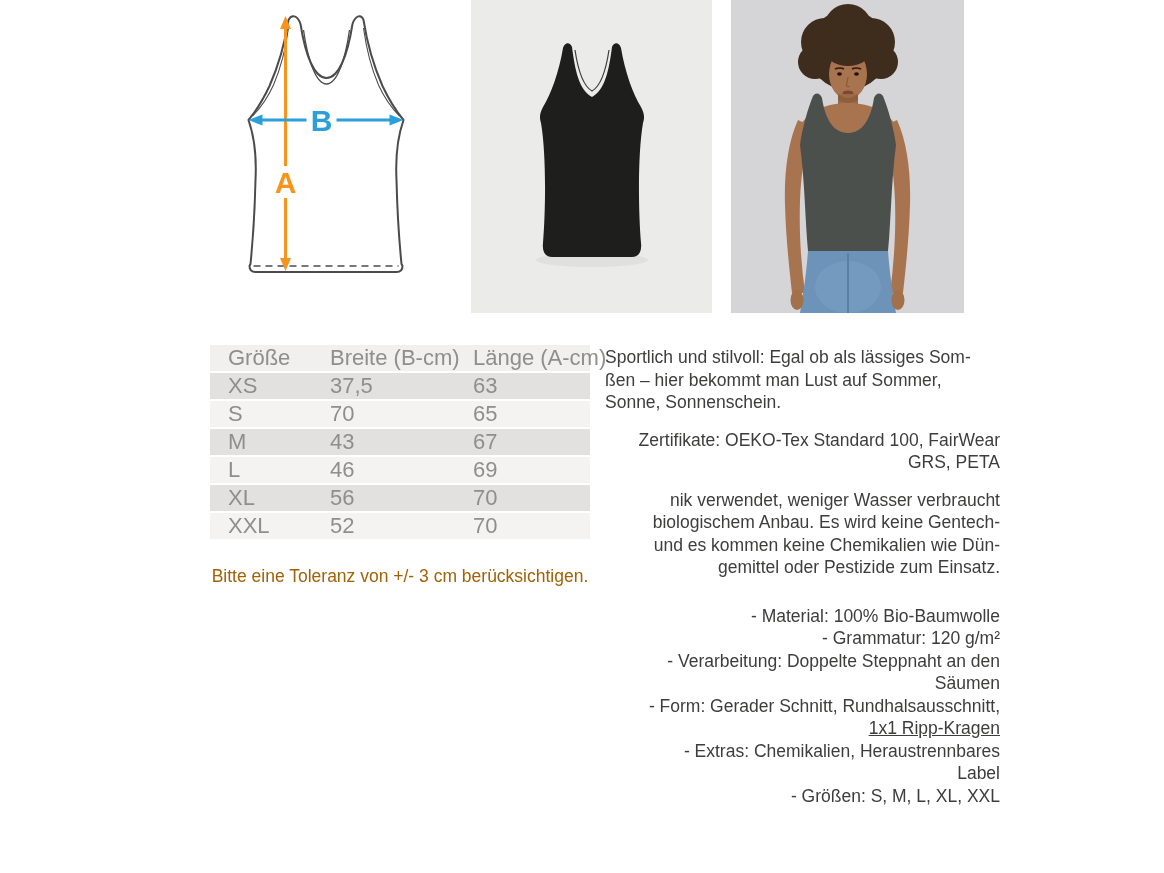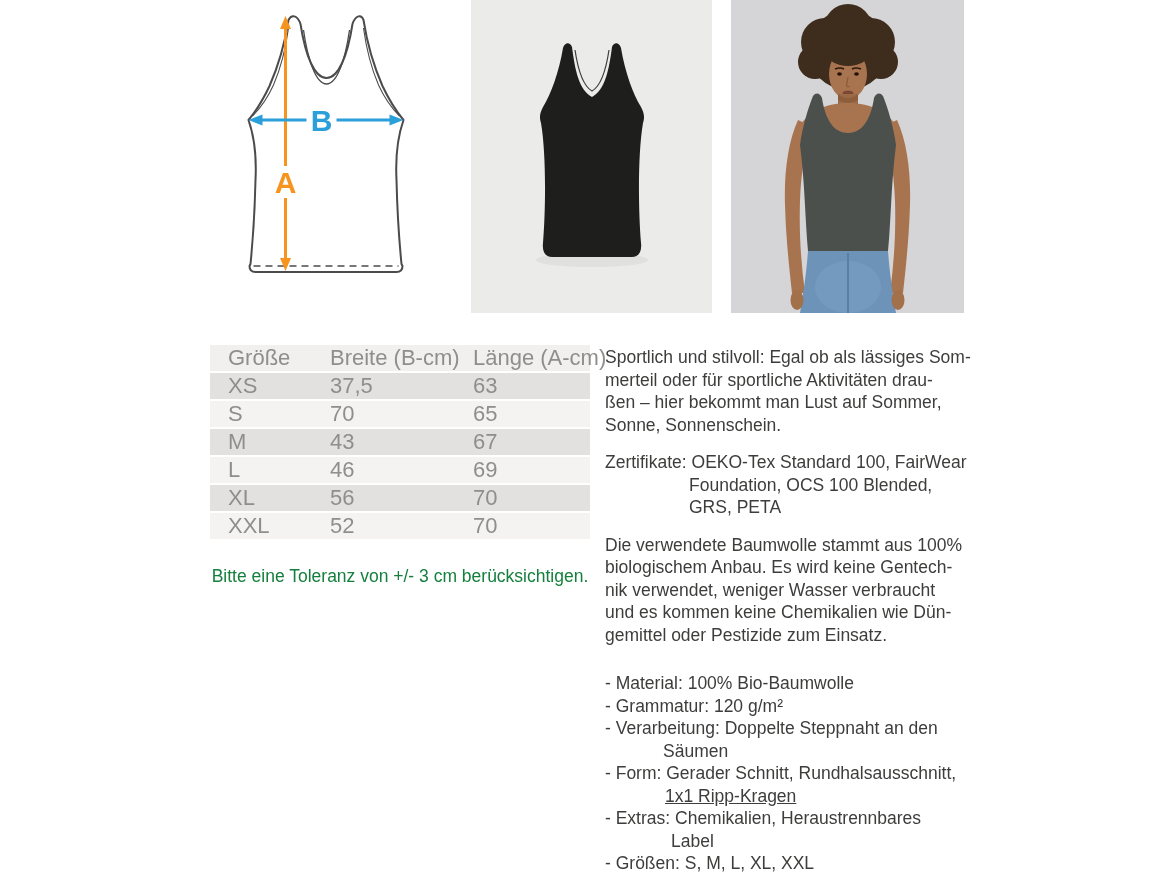--- a/index.html
+++ b/index.html
@@ -19,27 +19,27 @@
               font-size:22px;color:#8e8e8c;table-layout:fixed;}
   .size-table col.c1{width:120px;} .size-table col.c2{width:143px;} .size-table col.c3{width:117px;}
   .size-table th,.size-table td{height:26px;padding:0;font-weight:400;text-align:left;vertical-align:middle;
               border-bottom:2px solid #ffffff;white-space:nowrap;}
   .size-table th:first-child,.size-table td:first-child{padding-left:18px;}
   .size-table thead tr{background:#f1f0ee;}
   .size-table tbody tr:nth-child(odd){background:#e2e1df;}
   .size-table tbody tr:nth-child(even){background:#f4f3f1;}
 
   .tolerance{position:absolute;left:200px;top:566px;width:400px;margin:0;text-align:center;
-             font-size:17.5px;color:#15803d;}
+             font-size:17.5px;color:#a16207;}
 
   
   .description{position:absolute;left:605px;top:339px;width:395px;font-size:17.5px;line-height:22.5px;
                color:#3d3d3c;margin-top:7px;}
   .para{margin:0;}
-  .para + .para{margin-top:15px;}
+  .para + .para{margin-top:15px;text-align:right;}
   .para.details{margin-top:26px;}
   .line{white-space:nowrap;}
   .ind-cert{padding-left:84px;}
   .ind-a{padding-left:58px;}
   .ind-b{padding-left:60px;text-decoration:underline;}
   .ind-c{padding-left:66px;}
 </style>
 </head>
 <body>
 
@@ -193,33 +193,30 @@
         <td>70</td>
       </tr>
     </tbody>
   </table>
 
   <p class="tolerance">Bitte eine Toleranz von +/- 3 cm berücksichtigen.</p>
 
   <section class="description">
     <div class="para">
       <div class="line">Sportlich und stilvoll: Egal ob als lässiges Som-</div>
-      <div class="line">merteil oder für sportliche Aktivitäten drau-</div>
       <div class="line">ßen – hier bekommt man Lust auf Sommer,</div>
       <div class="line">Sonne, Sonnenschein.</div>
     </div>
     <div class="para">
       <div class="line">Zertifikate: OEKO-Tex Standard 100, FairWear</div>
-      <div class="line ind-cert">Foundation, OCS 100 Blended,</div>
       <div class="line ind-cert">GRS, PETA</div>
     </div>
     <div class="para">
-      <div class="line">Die verwendete Baumwolle stammt aus 100%</div>
+      <div class="line">nik verwendet, weniger Wasser verbraucht</div>
       <div class="line">biologischem Anbau. Es wird keine Gentech-</div>
-      <div class="line">nik verwendet, weniger Wasser verbraucht</div>
       <div class="line">und es kommen keine Chemikalien wie Dün-</div>
       <div class="line">gemittel oder Pestizide zum Einsatz.</div>
     </div>
     <div class="para details">
       <div class="line">- Material: 100% Bio-Baumwolle</div>
       <div class="line">- Grammatur: 120 g/m²</div>
       <div class="line">- Verarbeitung: Doppelte Steppnaht an den</div>
       <div class="line ind-a">Säumen</div>
       <div class="line">- Form: Gerader Schnitt, Rundhalsausschnitt,</div>
       <div class="line ind-b">1x1 Ripp-Kragen</div>

